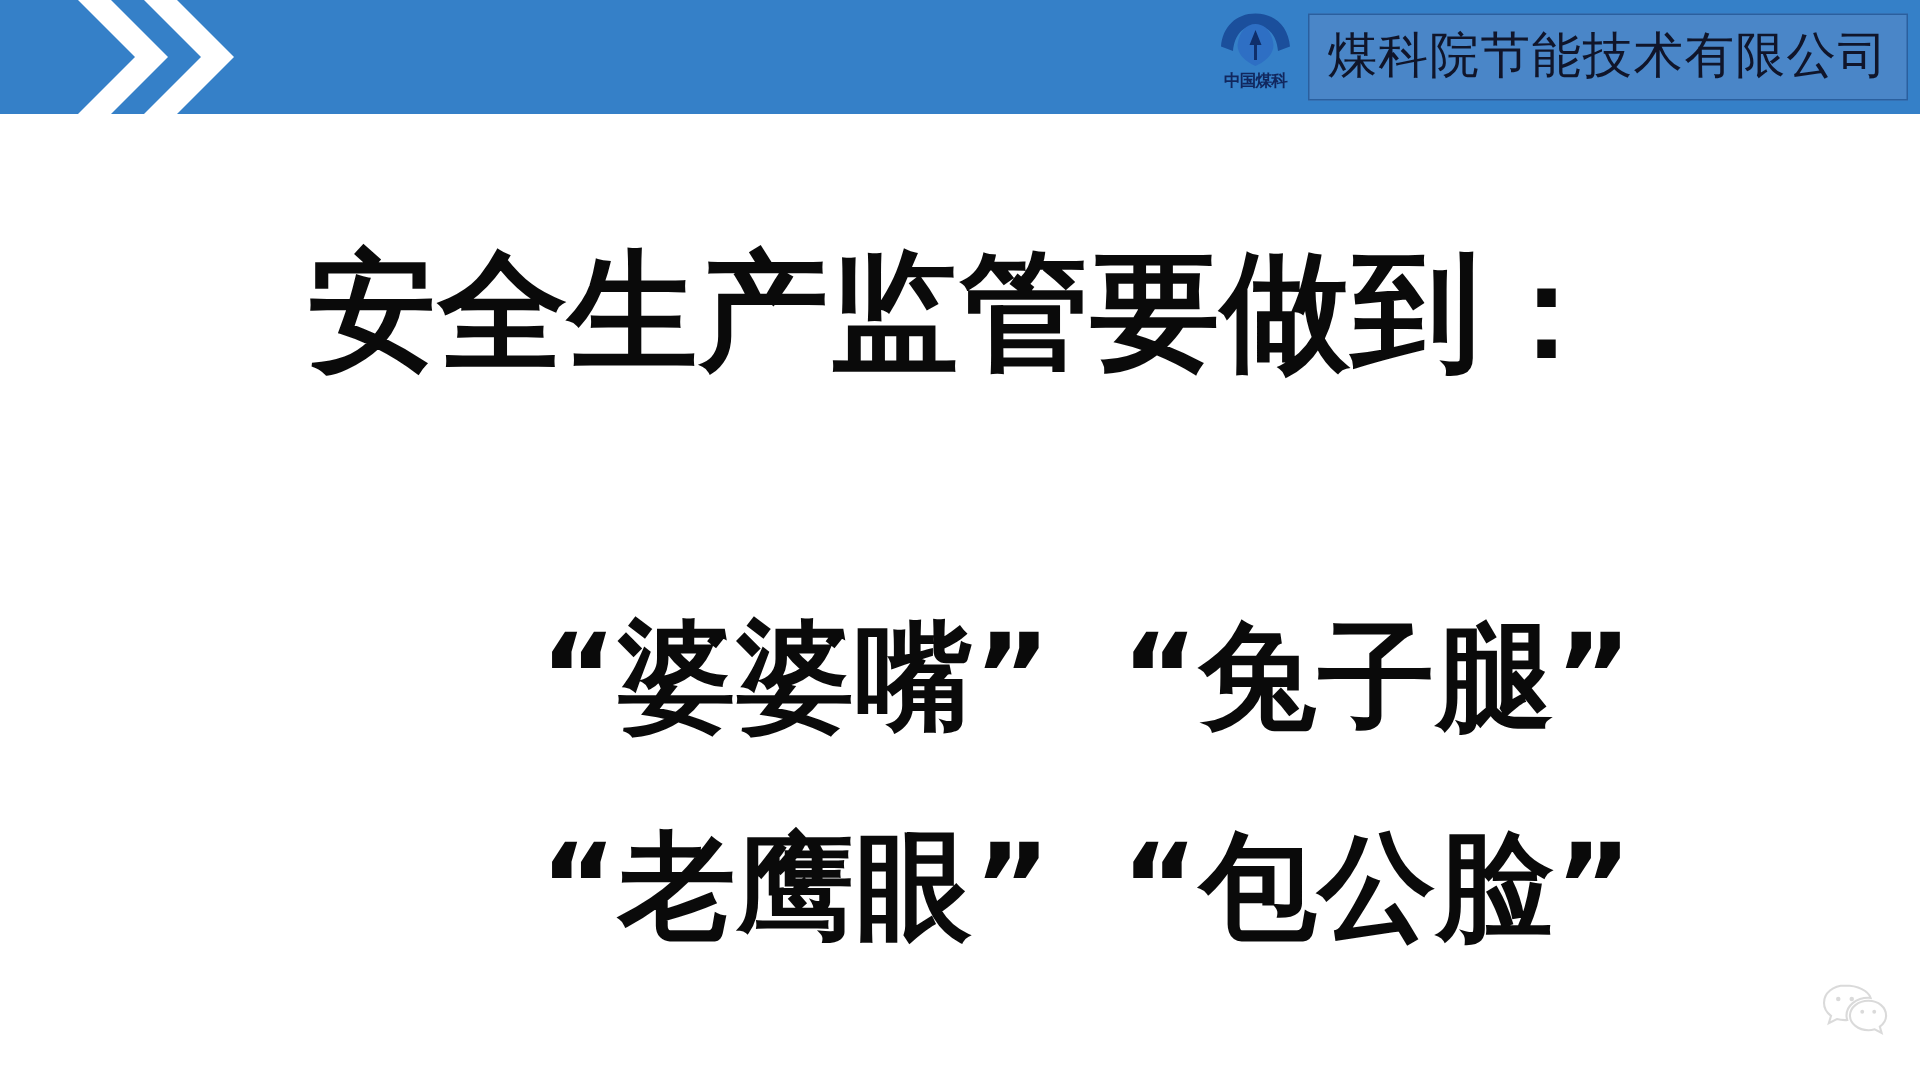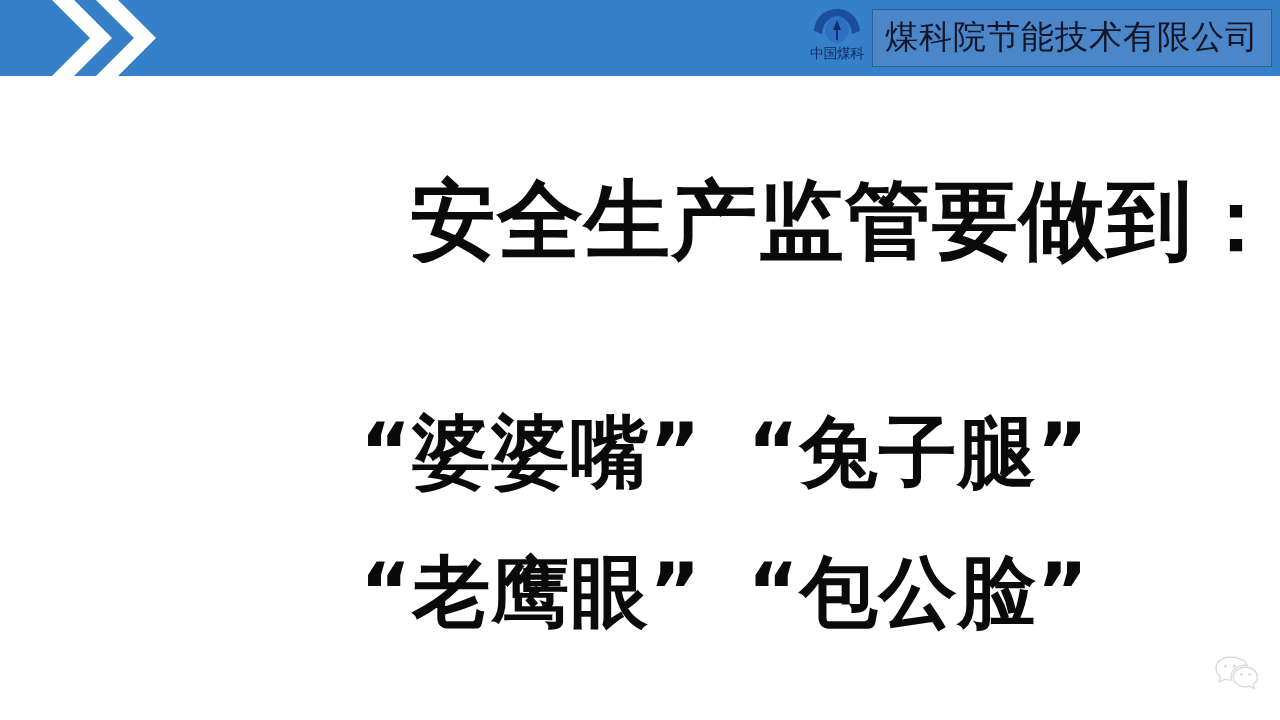--- a/index.html
+++ b/index.html
@@ -55,24 +55,24 @@
     flex-direction: column;
     align-items: center;
     justify-content: flex-start;
   }
   .logo-emblem {
     width: 50px;
     height: 40px;
     display: block;
   }
   .logo-caption {
-    font-size: 14px;
+    font-size: 11px;
     line-height: 11px;
     color: #11275e;
-    font-weight: normal;
+    font-weight: bold;
     letter-spacing: -0.5px;
     white-space: nowrap;
     margin-top: 1px;
     text-align: left;
   }
   .company-namebox {
     box-sizing: border-box;
     height: 58px;
     padding: 2px 12px 4px 12px;
     border: 1px solid #2a5f9e;
@@ -102,25 +102,24 @@
   .line {
     position: absolute;
     width: 1280px;
     text-align: center;
     color: #0a0a0a;
     font-weight: bold;
     white-space: pre;
     font-family: "DejaVu Sans", "Liberation Sans", sans-serif;
   }
   .line-title {
-    top: 96px;
+    top: 84px;
     font-size: 86px;
     line-height: 96px;
     letter-spacing: 1px;
-    text-align: right;
   }
   .line-two {
     top: 238px;
     font-size: 78px;
     line-height: 92px;
     letter-spacing: 1px;
   }
   .line-three {
     top: 378px;
     font-size: 78px;

